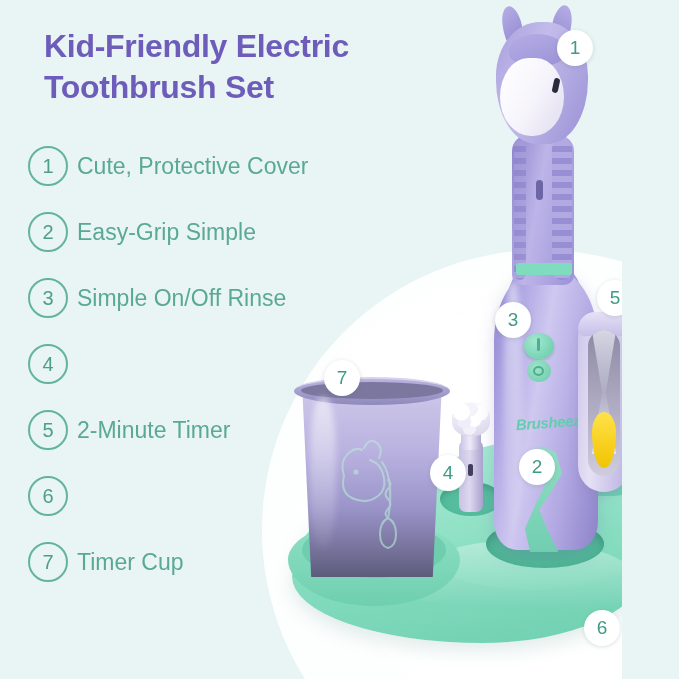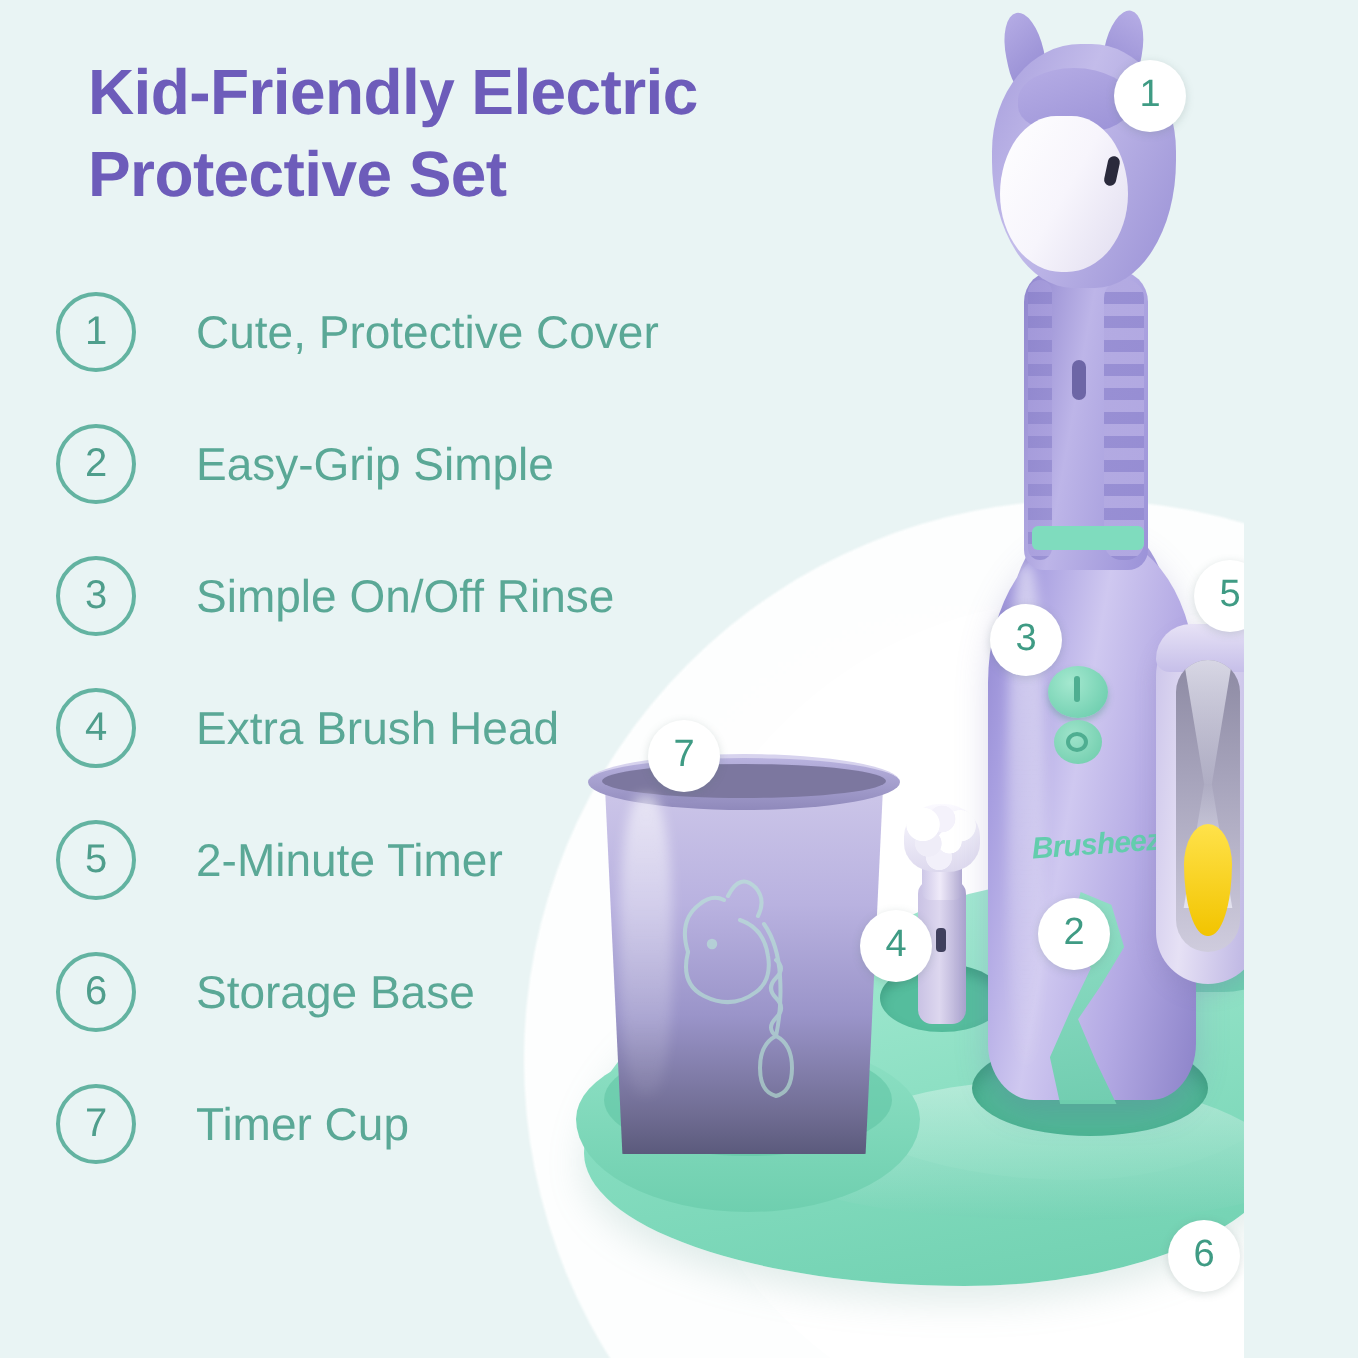--- a/index.html
+++ b/index.html
@@ -75,21 +75,21 @@
     border: 2px solid #63b3a1;
     border-radius: 50%;
     color: #4f9e8c;
     font-size: 20px;
     display: flex;
     align-items: center;
     justify-content: center;
     box-sizing: border-box;
   }
   .feature-label {
-    margin-left: 30px;
+    margin-left: 9px;
     color: #5aa896;
     font-size: 23px;
     white-space: nowrap;
   }
 
   
   .callout {
     position: absolute;
     width: 36px;
     height: 36px;
@@ -454,47 +454,45 @@
 </head>
 <body>
 
 <div id="infographic">
 
   <div class="backdrop-blob"></div>
   <div class="backdrop-blob2"></div>
 
   <div class="title">
     <div>Kid-Friendly Electric</div>
-    <div>Protective Set</div>
+    <div>Toothbrush Set</div>
   </div>
 
   <div class="features">
     <div class="feature-row">
       <div class="badge-outline">1</div>
       <div class="feature-label">Cute, Protective Cover</div>
     </div>
     <div class="feature-row">
       <div class="badge-outline">2</div>
       <div class="feature-label">Easy-Grip Simple</div>
     </div>
     <div class="feature-row">
       <div class="badge-outline">3</div>
       <div class="feature-label">Simple On/Off Rinse</div>
     </div>
     <div class="feature-row">
       <div class="badge-outline">4</div>
-      <div class="feature-label">Extra Brush Head</div>
     </div>
     <div class="feature-row">
       <div class="badge-outline">5</div>
       <div class="feature-label">2-Minute Timer</div>
     </div>
     <div class="feature-row">
       <div class="badge-outline">6</div>
-      <div class="feature-label">Storage Base</div>
     </div>
     <div class="feature-row">
       <div class="badge-outline">7</div>
       <div class="feature-label">Timer Cup</div>
     </div>
   </div>
 
   <div class="product">
 
     <div class="base-main"></div>

